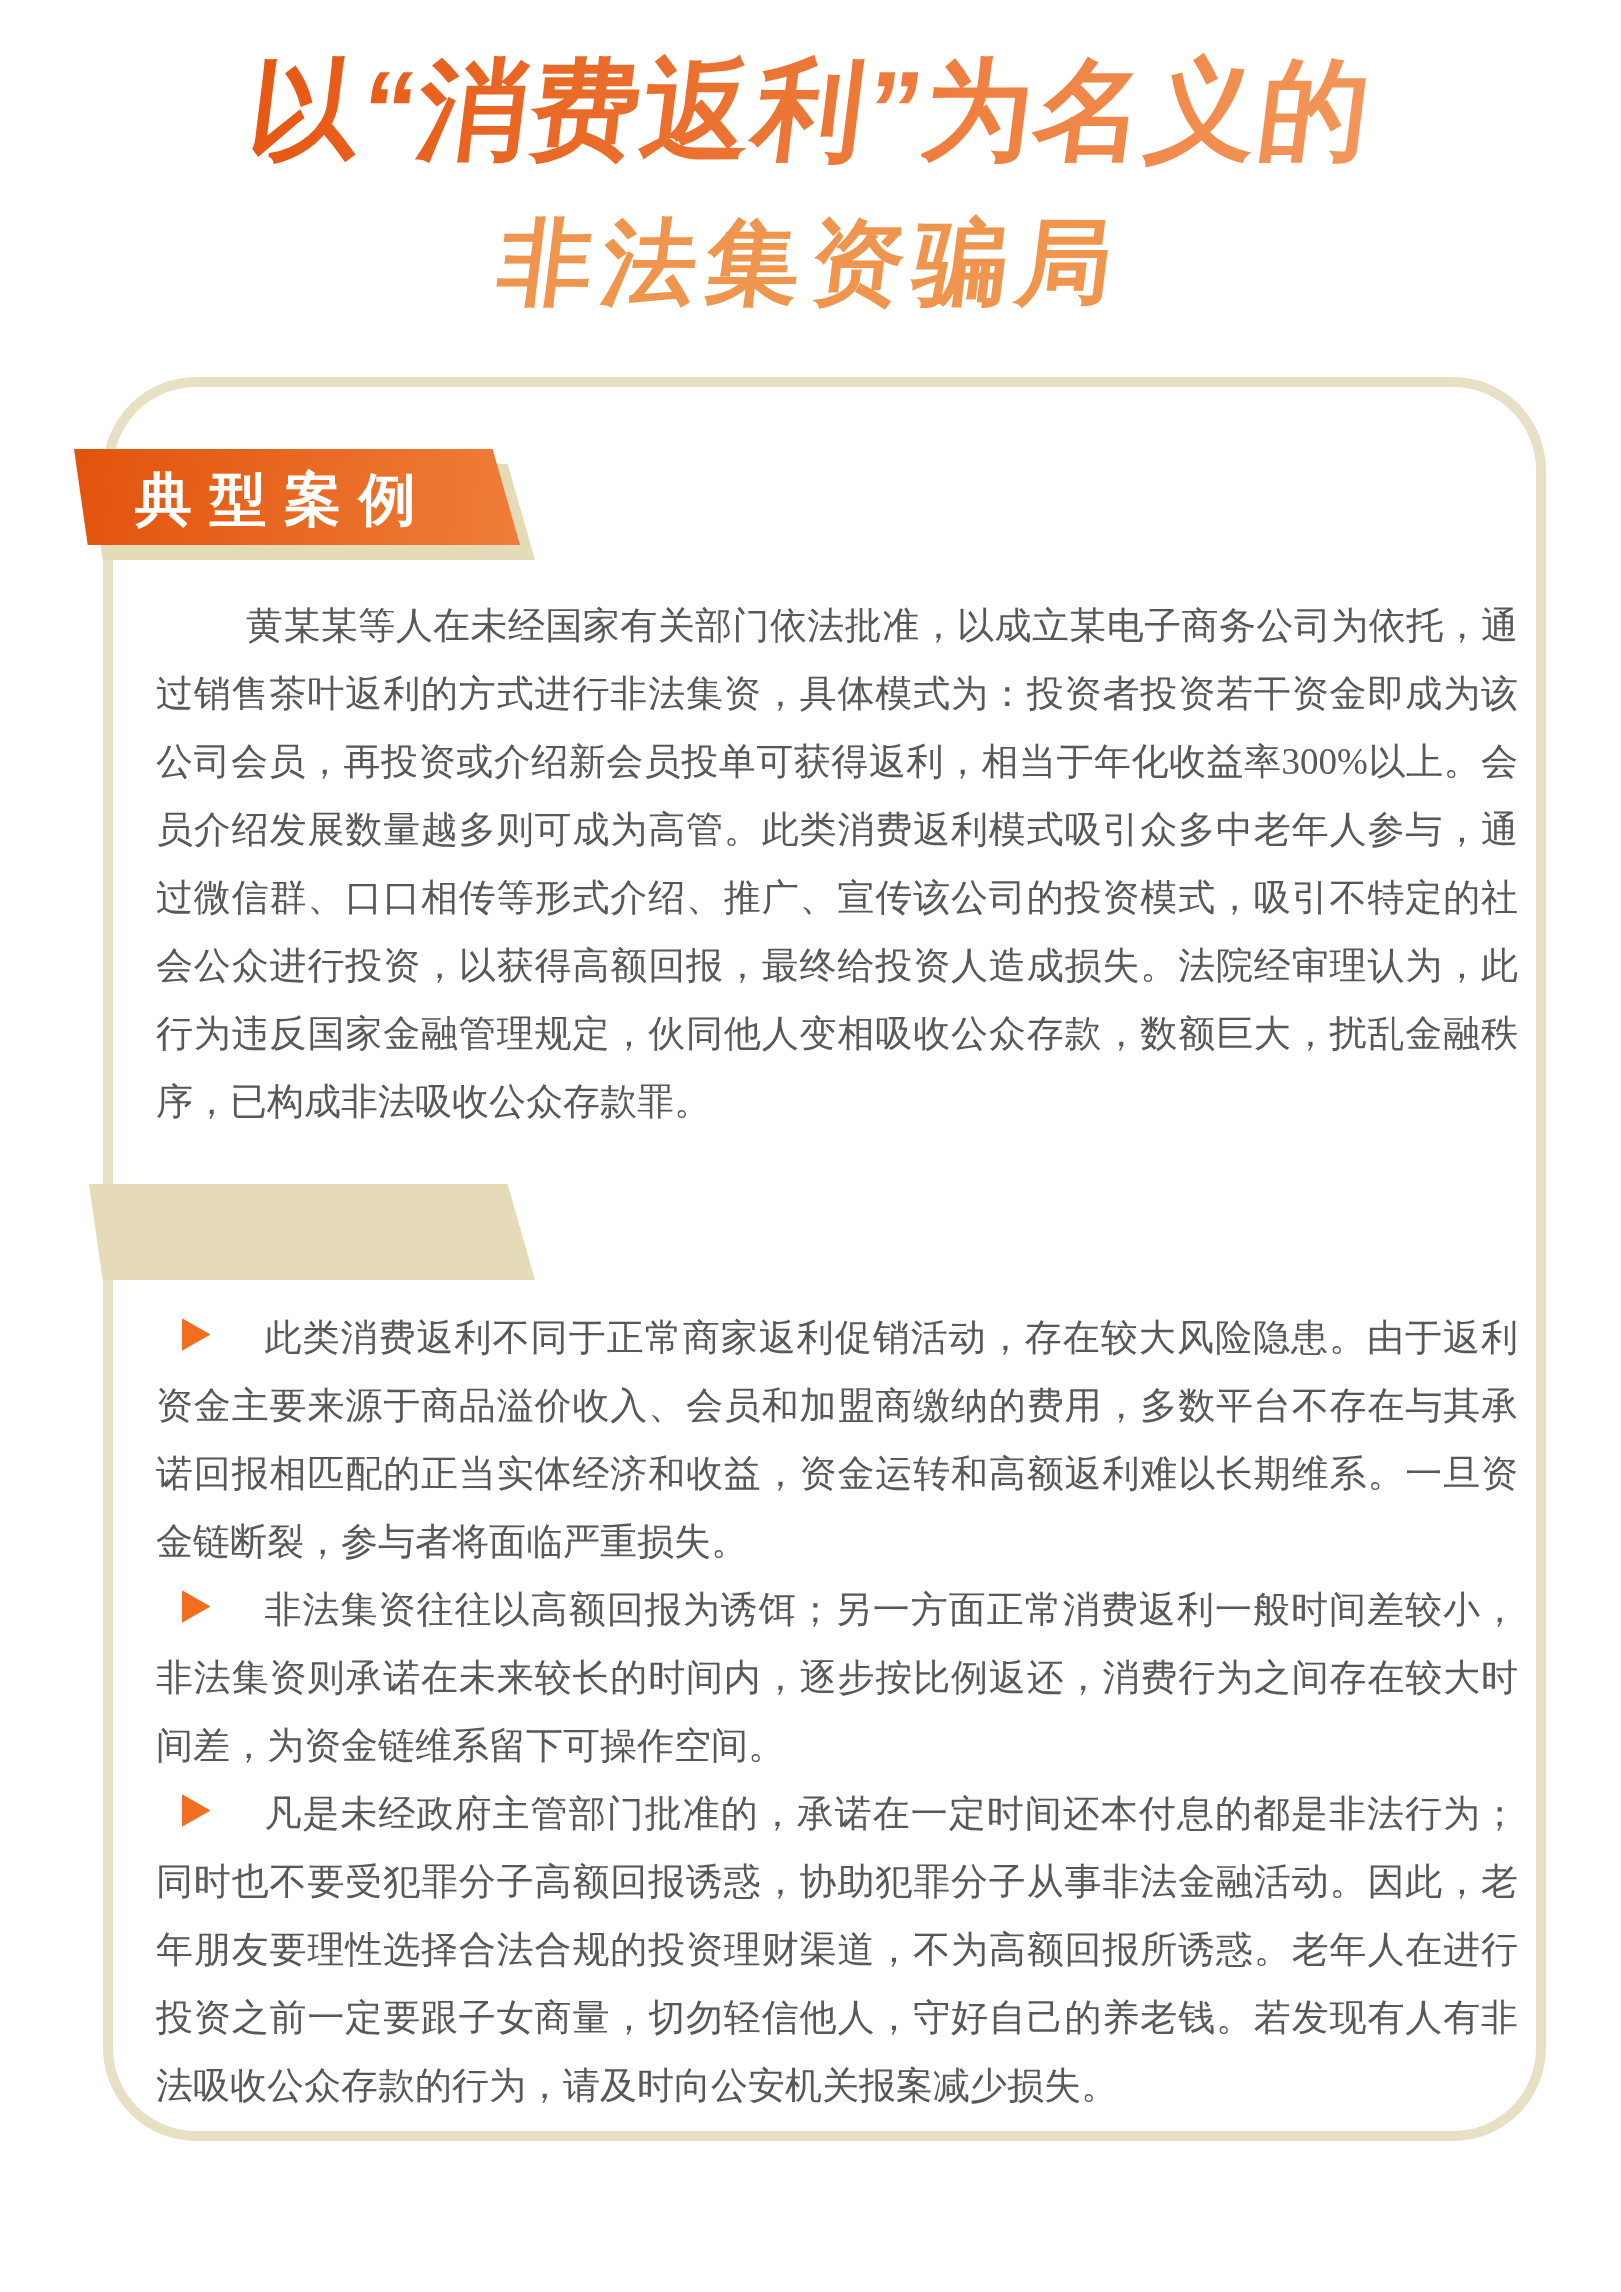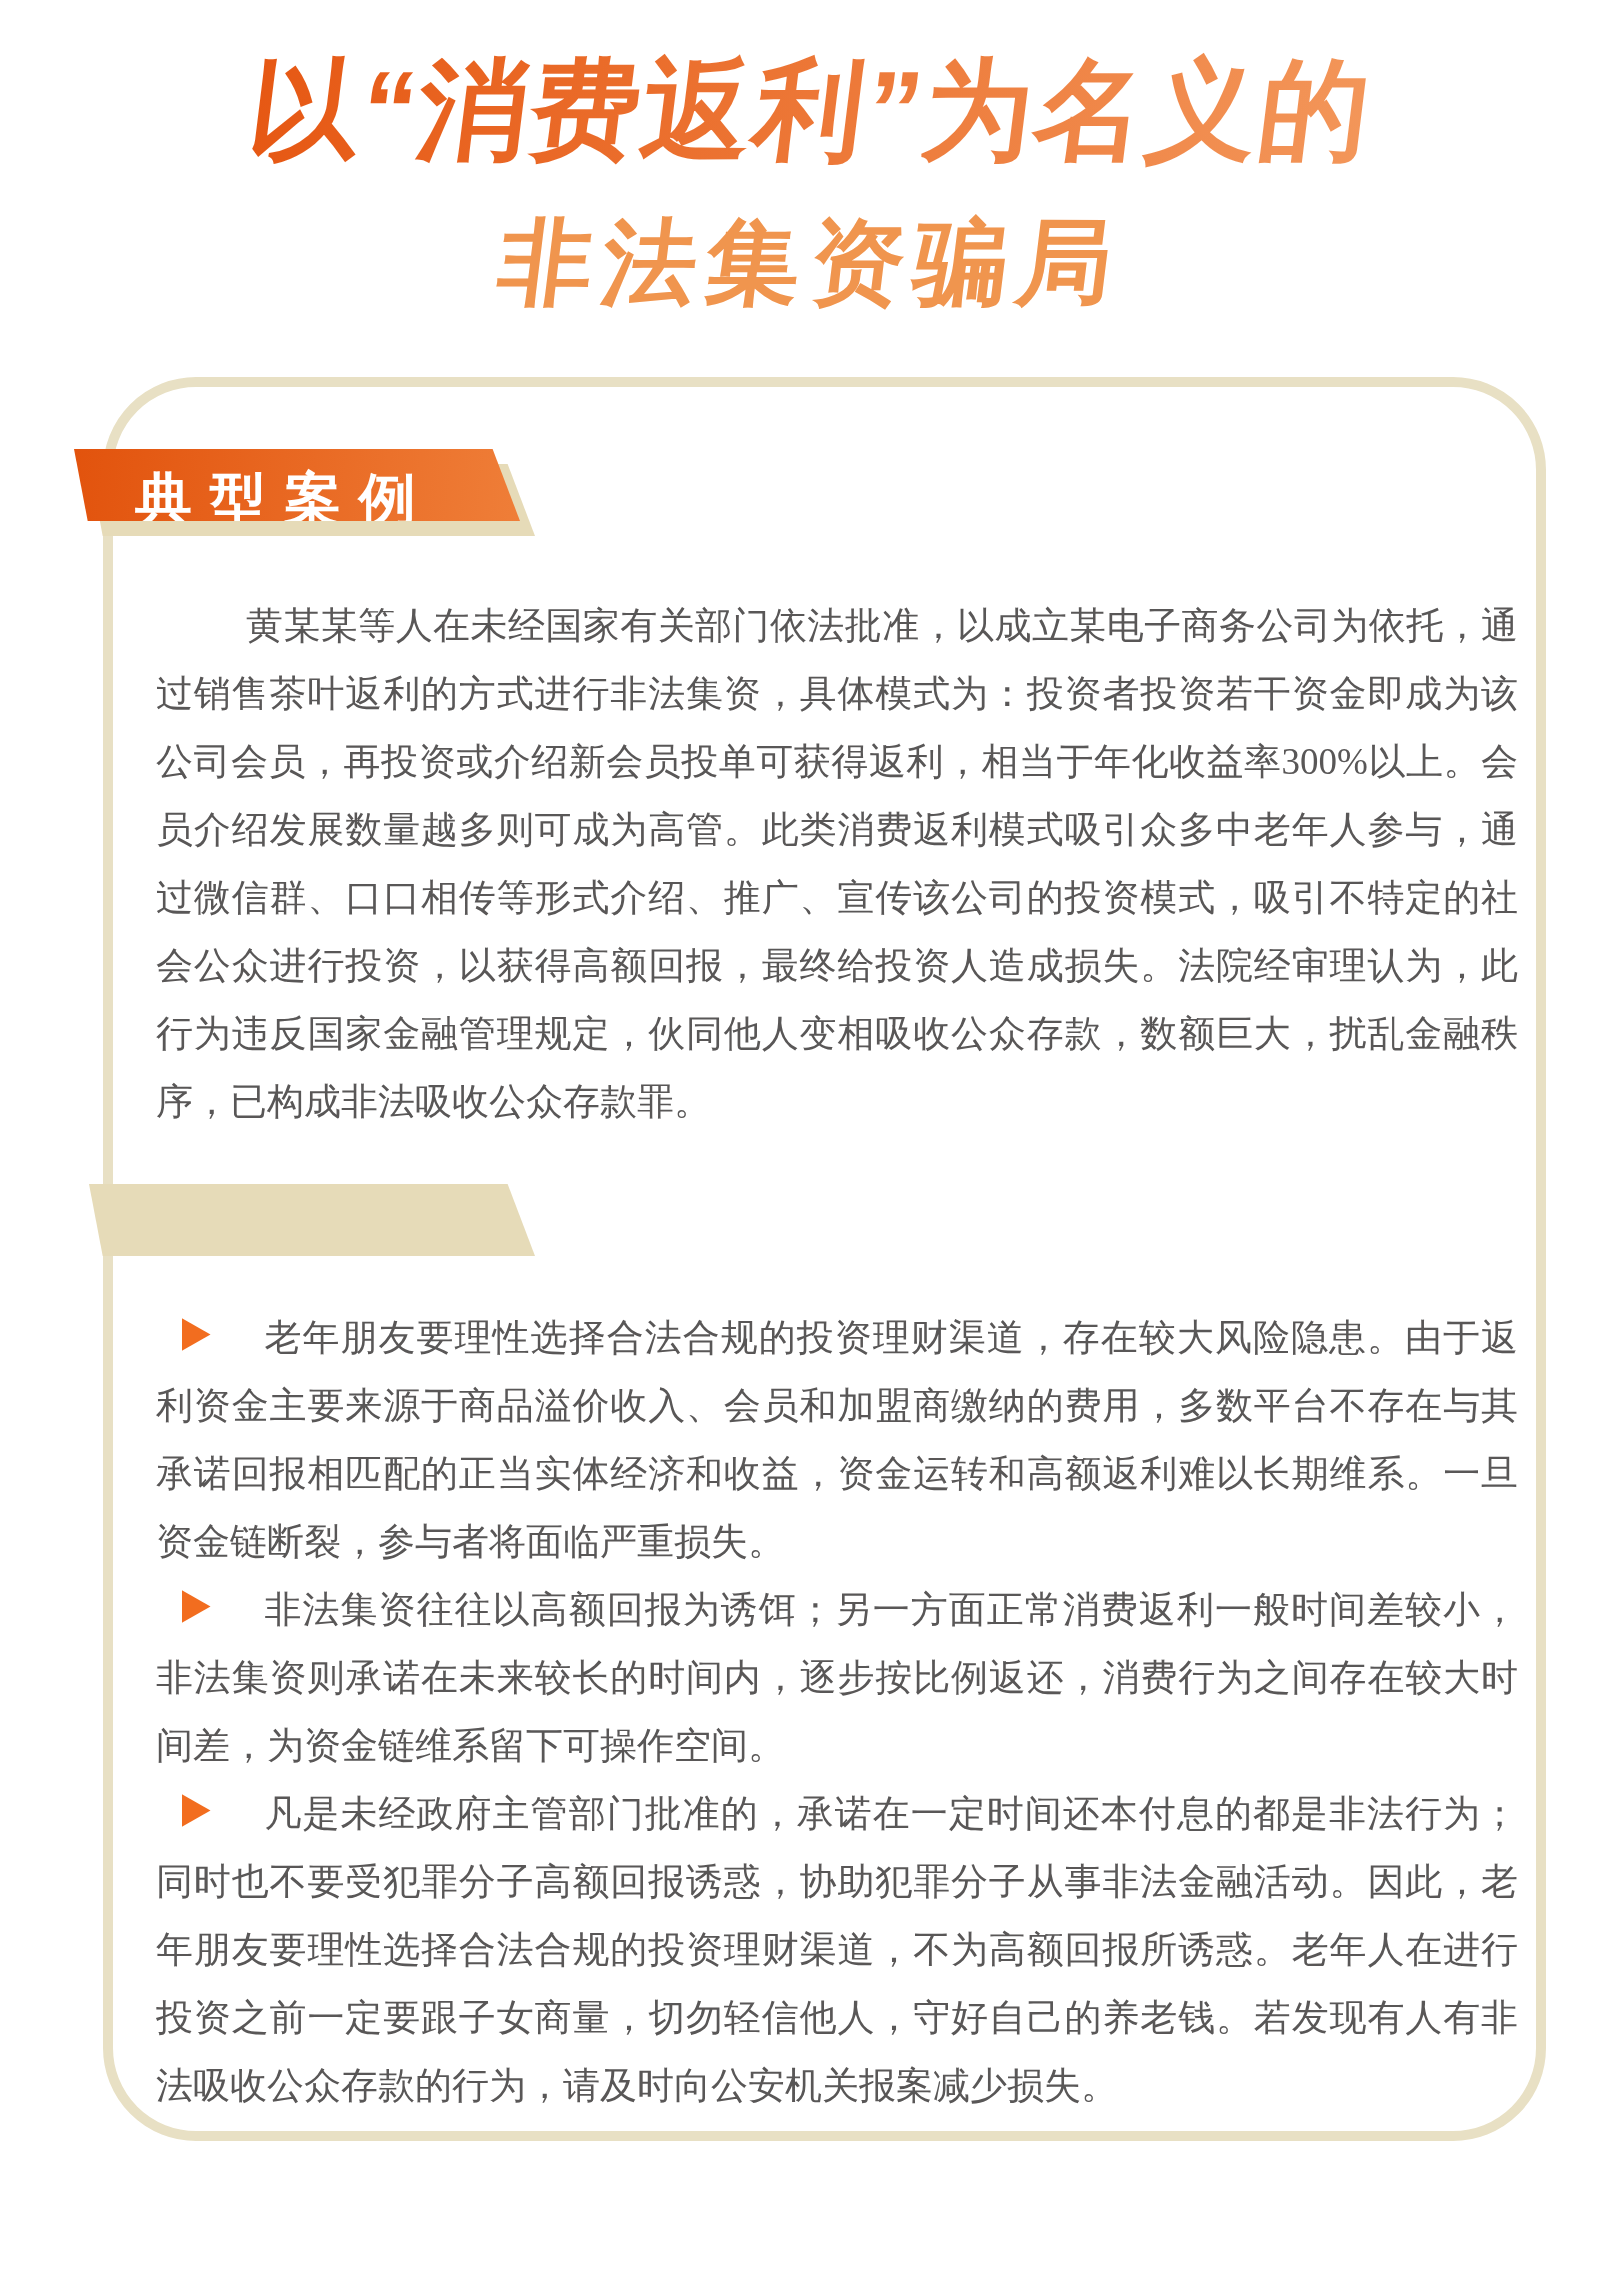--- a/index.html
+++ b/index.html
@@ -36,21 +36,21 @@
     white-space:nowrap;
   }
   
   .card{
     position:absolute;left:103px;top:377px;width:1443px;height:1764px;
     box-sizing:border-box;border:10.8px solid var(--border-tan);
     border-radius:93px;background:#ffffff;
   }
   
   .banner,.banner-shadow{
-    position:absolute;width:446px;height:72px;
+    position:absolute;width:446px;height:96px;
     clip-path:polygon(0 0, calc(100% - 27.4px) 0, 100% 100%, 13.7px 100%);
   }
   .banner-shadow{background:var(--shadow-tan);z-index:2;}
   .banner{
     z-index:3;background:linear-gradient(96deg,var(--banner-grad-from),var(--banner-grad-to));
     color:#ffffff;font-weight:bold;font-size:57px;line-height:100px;
     letter-spacing:17.6px;padding-left:61px;box-sizing:border-box;white-space:nowrap;
   }
   .banner1{left:74px;top:449px;}
   .banner1-shadow{left:89px;top:464px;}
@@ -91,20 +91,20 @@
   <div class="banner-shadow banner1-shadow"></div>
   <div class="banner banner1">
     <span>典型案例</span>
   </div>
 
   <p class="body-text case-paragraph">黄某某等人在未经国家有关部门依法批准，以成立某电子商务公司为依托，通过销售茶叶返利的方式进行非法集资，具体模式为：投资者投资若干资金即成为该公司会员，再投资或介绍新会员投单可获得返利，相当于年化收益率300%以上。会员介绍发展数量越多则可成为高管。此类消费返利模式吸引众多中老年人参与，通过微信群、口口相传等形式介绍、推广、宣传该公司的投资模式，吸引不特定的社会公众进行投资，以获得高额回报，最终给投资人造成损失。法院经审理认为，此行为违反国家金融管理规定，伙同他人变相吸收公众存款，数额巨大，扰乱金融秩序，已构成非法吸收公众存款罪。</p>
 
   <div class="banner-shadow banner2-shadow"></div>
 
   <div class="body-text bullets">
-    <p class="bullet"><span class="tri"></span><span>老年朋友要理性选择合法合规的投资理财渠道，存在较大风险隐患。由于返利资金主要来源于商品溢价收入、会员和加盟商缴纳的费用，多数平台不存在与其承诺回报相匹配的正当实体经济和收益，资金运转和高额返利难以长期维系。一旦资金链断裂，参与者将面临严重损失。</span></p>
+    <p class="bullet"><span class="tri"></span><span>此类消费返利不同于正常商家返利促销活动，存在较大风险隐患。由于返利资金主要来源于商品溢价收入、会员和加盟商缴纳的费用，多数平台不存在与其承诺回报相匹配的正当实体经济和收益，资金运转和高额返利难以长期维系。一旦资金链断裂，参与者将面临严重损失。</span></p>
     <p class="bullet"><span class="tri"></span><span>非法集资往往以高额回报为诱饵；另一方面正常消费返利一般时间差较小，非法集资则承诺在未来较长的时间内，逐步按比例返还，消费行为之间存在较大时间差，为资金链维系留下可操作空间。</span></p>
     <p class="bullet"><span class="tri"></span><span>凡是未经政府主管部门批准的，承诺在一定时间还本付息的都是非法行为；同时也不要受犯罪分子高额回报诱惑，协助犯罪分子从事非法金融活动。因此，老年朋友要理性选择合法合规的投资理财渠道，不为高额回报所诱惑。老年人在进行投资之前一定要跟子女商量，切勿轻信他人，守好自己的养老钱。若发现有人有非法吸收公众存款的行为，请及时向公安机关报案减少损失。</span></p>
   </div>
 
 
 </div>
 
 
 </body></html>

